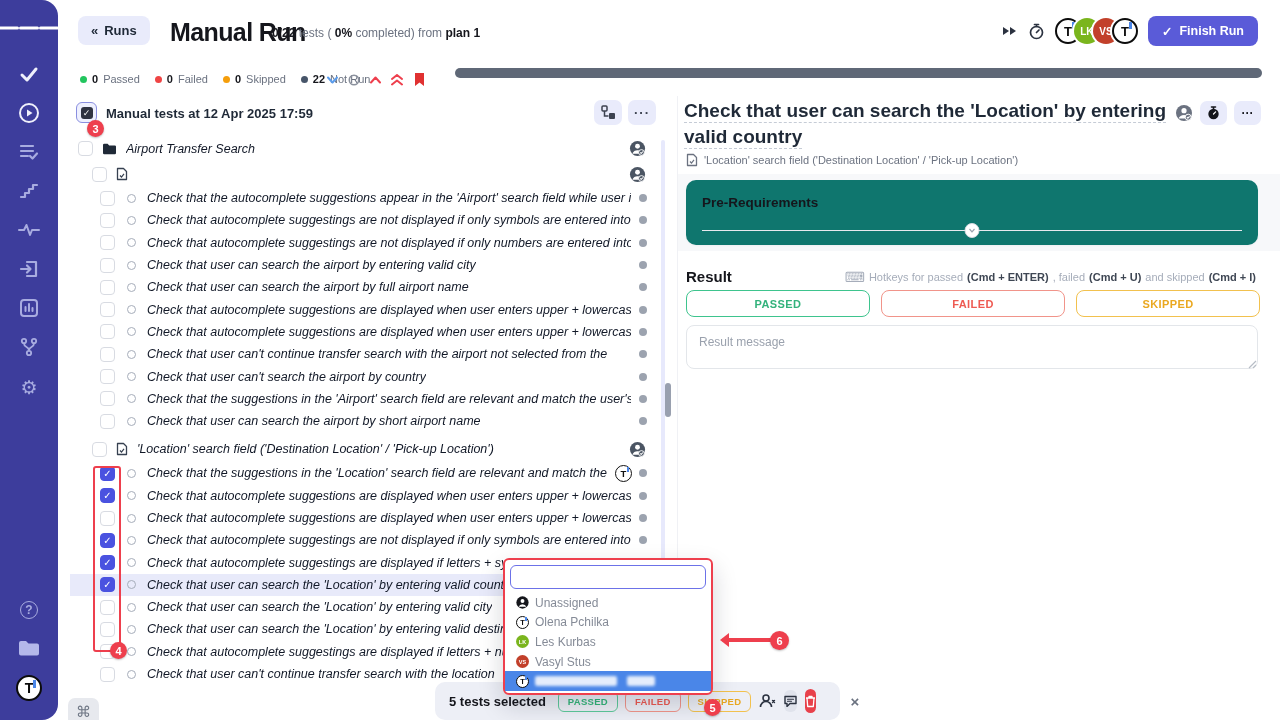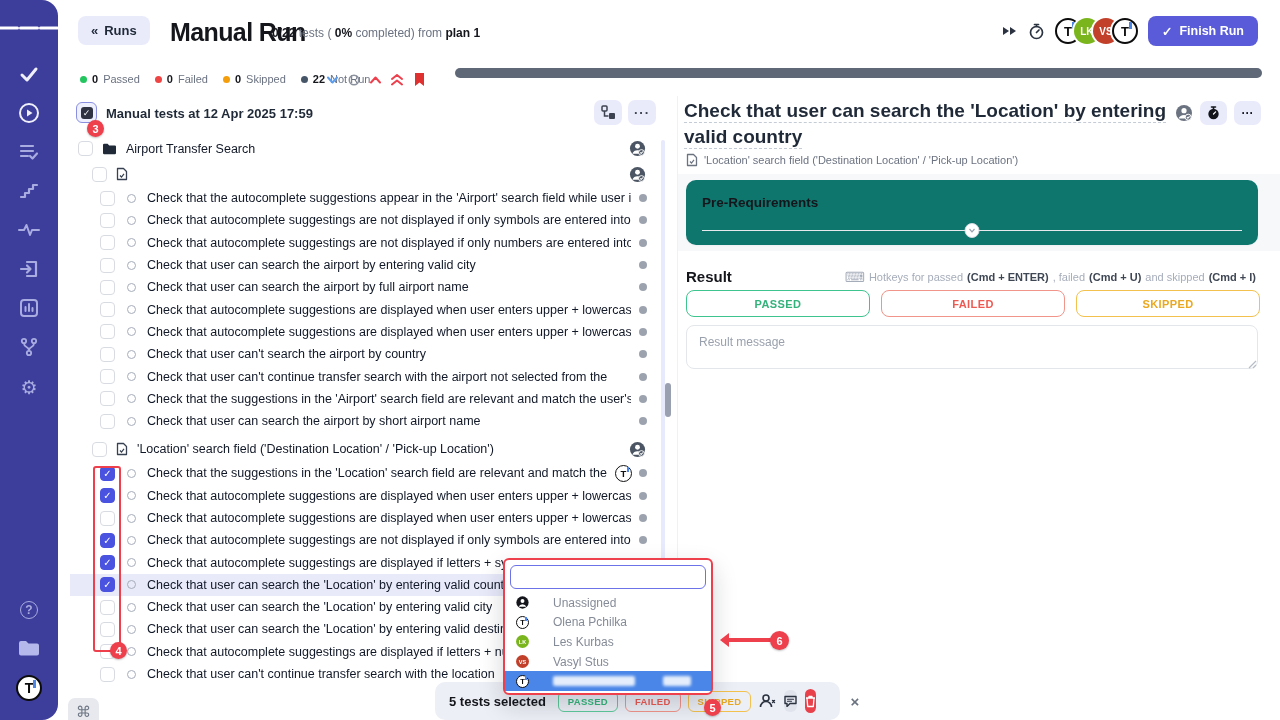--- a/index.html
+++ b/index.html
@@ -51,21 +51,21 @@
   .list{position:absolute;left:70px;top:136px;width:588px;z-index:1;}
   .frow,.srow{display:flex;align-items:center;gap:9px;font-size:12.5px;color:#111827;}
   .frow{height:25px;padding:0 12px 0 8px;font-weight:500;}
   .srow{height:26px;padding:0 12px 0 22px;}
   .srow.gap{margin-top:4px;}
   .trow{display:flex;align-items:center;height:22.3px;padding:0 11px 0 30px;gap:8px;}
   .trow.hl{background:#e8eafa;}
   .cb{width:15px;height:15px;border:1.5px solid #d8dbe2;border-radius:4px;background:#fff;flex:0 0 auto;cursor:pointer;}
   .cb.on{background:#4a52e0;border-color:#4a52e0;color:#fff;font-size:10px;line-height:13px;text-align:center;}
   .stc{width:9px;height:9px;border:1.5px solid #a6adba;border-radius:50%;flex:0 0 auto;margin:0 3px 0 4px;}
-  .ttl{font-size:12.5px;color:#111827;white-space:nowrap;overflow:hidden;}
+  .ttl{font-size:12.5px;color:#111827;white-space:nowrap;overflow:hidden;font-style:italic;}
   .blurb{height:11px;background:#c7cbd3;border-radius:2px;filter:blur(1.5px);flex:0 0 auto;}
   .rgt{margin-left:auto;display:flex;align-items:center;gap:7px;flex:0 0 auto;}
   .dot{width:8px;height:8px;border-radius:50%;background:#9ca3af;}
   .tava{width:17px;height:17px;border:1.5px solid #111;border-radius:50%;font-size:9.5px;font-weight:800;color:#111;display:flex;align-items:center;justify-content:center;background:#fff;position:relative;}
   .tava i{position:absolute;right:2.5px;top:1.5px;width:2px;height:5px;background:#4a86e8;}
   .scroll-track{position:absolute;left:661px;top:140px;width:4px;height:568px;background:#e7e9fc;border-radius:2px;}
   .scroll-thumb{position:absolute;left:665px;top:383px;width:6px;height:34px;background:#99a0af;border-radius:3px;}
   .panel-div{position:absolute;left:677px;top:96px;width:1px;height:624px;background:#f0f1f5;}
 
   
@@ -88,21 +88,21 @@
   .resbtn.f{border:1.5px solid #f1948a;color:#ee5a52;}
   .resbtn.s{border:1.5px solid #f2c14e;color:#eaa820;}
   .res-msg{position:absolute;left:686px;top:325px;width:572px;height:44px;border:1px solid #e3e6ea;border-radius:8px;font-family:inherit;font-size:12px;color:#111827;padding:9px 12px;resize:none;outline:none;background:#fff;}
   .res-msg::placeholder{color:#9aa1ad;}
   .grip{position:absolute;left:1248px;top:360px;}
 
   
   .popup{position:absolute;left:503px;top:558px;width:210px;background:#fff;border:2px solid #ee3f4d;border-radius:6px;box-shadow:0 10px 24px rgba(15,20,40,.18);padding:5px 5px 2px;z-index:30;}
   .popup input{width:100%;height:24px;border:1.5px solid #6c72e8;border-radius:6px;font-family:inherit;font-size:12px;padding:0 8px;outline:none;color:#111827;}
   .pop-items{margin:4px -5px 0;}
-  .pitem{display:flex;align-items:center;gap:24px;height:19.6px;padding:0 11px;font-size:12px;color:#858b97;cursor:pointer;}
+  .pitem{display:flex;align-items:center;gap:6px;height:19.6px;padding:0 11px;font-size:12px;color:#858b97;cursor:pointer;}
   .pitem.sel{background:#4a86e8;color:#fff;}
   .pava{width:13px;height:13px;border-radius:50%;flex:0 0 auto;display:flex;align-items:center;justify-content:center;font-size:5.5px;font-weight:800;color:#fff;position:relative;}
   .pava.logo{background:#fff;border:1.2px solid #0c0c0c;color:#0c0c0c;font-size:7.5px;}
   .pava.logo i{position:absolute;right:1.5px;top:0.5px;width:1.5px;height:4px;background:#4a86e8;}
   .pitem .rblur{height:10px;background:rgba(255,255,255,.85);border-radius:2px;filter:blur(1.5px);}
 
   
   .selbar{position:absolute;left:435px;top:682px;width:405px;height:38px;background:#edeff6;border-radius:10px;display:flex;align-items:center;padding:0 14px;gap:8px;z-index:20;}
   .selbar .sl{font-size:13px;font-weight:bold;color:#15161c;margin-right:4px;white-space:nowrap;}
   .minibtn{height:21px;padding:0 9px;border-radius:6px;background:transparent;font-family:inherit;font-size:9.5px;font-weight:bold;letter-spacing:.3px;cursor:pointer;}
@@ -386,29 +386,29 @@
       <span class="cb"></span>
       <span class="stc"></span>
       <span class="ttl">Check that autocomplete suggestions are displayed when user enters upper + lowercase latin</span>
       <span class="rgt">
         <span class="dot"></span>
       </span>
     </div>
     <div class="trow">
       <span class="cb"></span>
       <span class="stc"></span>
+      <span class="ttl">Check that user can't continue transfer search with the airport not selected from the</span>
+      <span class="rgt">
+        <span class="dot"></span>
+      </span>
+    </div>
+    <div class="trow">
+      <span class="cb"></span>
+      <span class="stc"></span>
       <span class="ttl">Check that user can't search the airport by country</span>
-      <span class="rgt">
-        <span class="dot"></span>
-      </span>
-    </div>
-    <div class="trow">
-      <span class="cb"></span>
-      <span class="stc"></span>
-      <span class="ttl">Check that user can't continue transfer search with the airport not selected from the</span>
       <span class="rgt">
         <span class="dot"></span>
       </span>
     </div>
     <div class="trow">
       <span class="cb"></span>
       <span class="stc"></span>
       <span class="ttl">Check that the suggestions in the 'Airport' search field are relevant and match the user's input</span>
       <span class="rgt">
         <span class="dot"></span>

